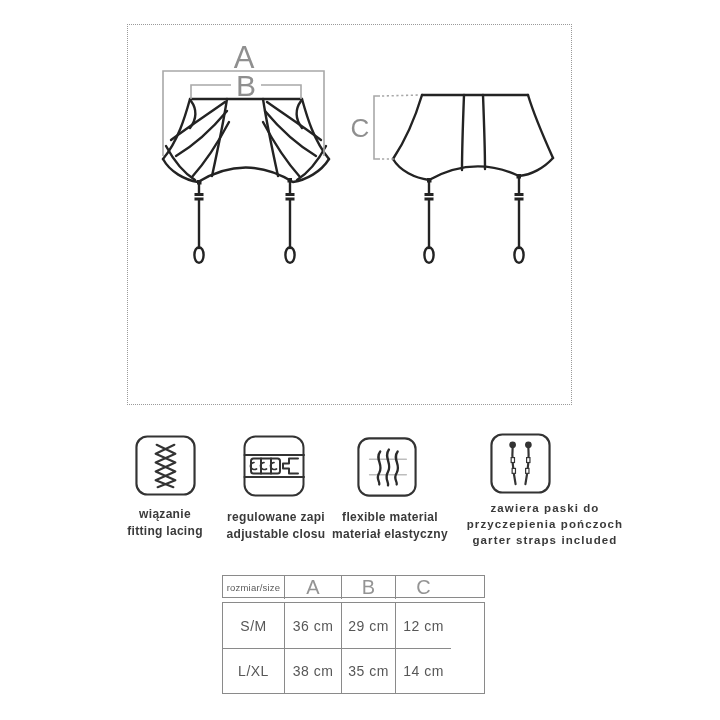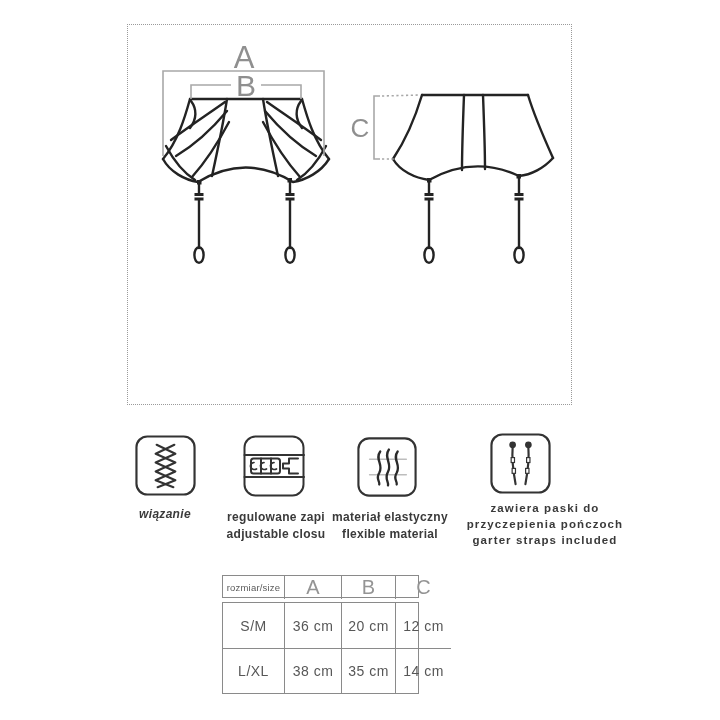--- a/index.html
+++ b/index.html
@@ -12,21 +12,21 @@
     border:1px dotted #9a9a9a; }
   .drawing-frame svg { position:absolute; left:0; top:0; }
 
   
   .feat-icon { position:absolute; }
   .caption { position:absolute; text-align:center; color:#3a3a3a; font-size:12px;
     font-weight:600; line-height:1.38; letter-spacing:.3px; white-space:nowrap; }
   .caption.wide { letter-spacing:1.1px; font-size:11.5px; }
 
   
-  .size-table { position:absolute; left:222px; top:575px; width:197px; color:#585858; }
+  .size-table { position:absolute; left:222px; top:575px; width:263px; color:#585858; }
   .tbl-grid { display:grid; grid-template-columns:61px 57px 54px 56px;
     border:1.5px solid #8a8a8a; background:#fff; }
   .tbl-grid .cell { display:flex; align-items:center; justify-content:center; }
   .tbl-grid .cell.bl { border-left:1.5px solid #8a8a8a; }
   .tbl-grid .cell.bt { border-top:1.5px solid #8a8a8a; }
   .hdr-grid { height:23px; }
   .hdr-grid .lbl { font-size:9.5px; color:#5a5a5a; letter-spacing:.2px; }
   .hdr-grid .col { font-size:20px; color:#949494; font-weight:400; }
   .body-grid { margin-top:4px; grid-auto-rows:45px; }
   .body-grid .cell { font-size:14px; letter-spacing:.5px; color:#575757; }
@@ -166,48 +166,49 @@
       <circle cx="40" cy="13" r="3.4" fill="#333333" stroke="none"></circle>
       <path d="M24,16 C23,28 25,42 27,53" stroke-width="2.2"></path>
       <path d="M40,16 C41,28 39,42 37,53" stroke-width="2.2"></path>
       <rect x="22.5" y="26" width="3.4" height="5" fill="#ffffff" stroke-width="1.2"></rect>
       <rect x="23.5" y="37" width="3.4" height="5" fill="#ffffff" stroke-width="1.2"></rect>
       <rect x="38.2" y="26" width="3.4" height="5" fill="#ffffff" stroke-width="1.2"></rect>
       <rect x="37.2" y="37" width="3.4" height="5" fill="#ffffff" stroke-width="1.2"></rect>
     </g>
   </svg>
 
-  <div class="caption" style="left:85px; top:506px; width:160px;font-style:italic;">
+  <div class="caption" style="left:85px; top:506px; width:160px;">
     <div>wiązanie</div>
+    <div>fitting lacing</div>
   </div>
   <div class="caption" style="left:194px; top:509px; width:164px;">
     <div>regulowane zapi</div>
     <div>adjustable closu</div>
   </div>
   <div class="caption" style="left:300px; top:509px; width:180px;">
+    <div>flexible material</div>
     <div>materiał elastyczny</div>
-    <div>flexible material</div>
   </div>
   <div class="caption wide" style="left:447px; top:501px; width:196px;">
     <div>zawiera paski do</div>
     <div>przyczepienia pończoch</div>
     <div>garter straps included</div>
   </div>
 
   <div class="size-table">
     <div class="tbl-grid hdr-grid">
       <div class="cell lbl">rozmiar/size</div>
       <div class="cell col bl">A</div>
       <div class="cell col bl">B</div>
       <div class="cell col bl">C</div>
     </div>
     <div class="tbl-grid body-grid">
       <div class="cell">S/M</div>
       <div class="cell bl">36 cm</div>
-      <div class="cell bl">20 cm</div>
+      <div class="cell bl">29 cm</div>
       <div class="cell bl">12 cm</div>
       <div class="cell bt">L/XL</div>
       <div class="cell bl bt">38 cm</div>
       <div class="cell bl bt">35 cm</div>
       <div class="cell bl bt">14 cm</div>
     </div>
   </div>
 
 </div>
 

